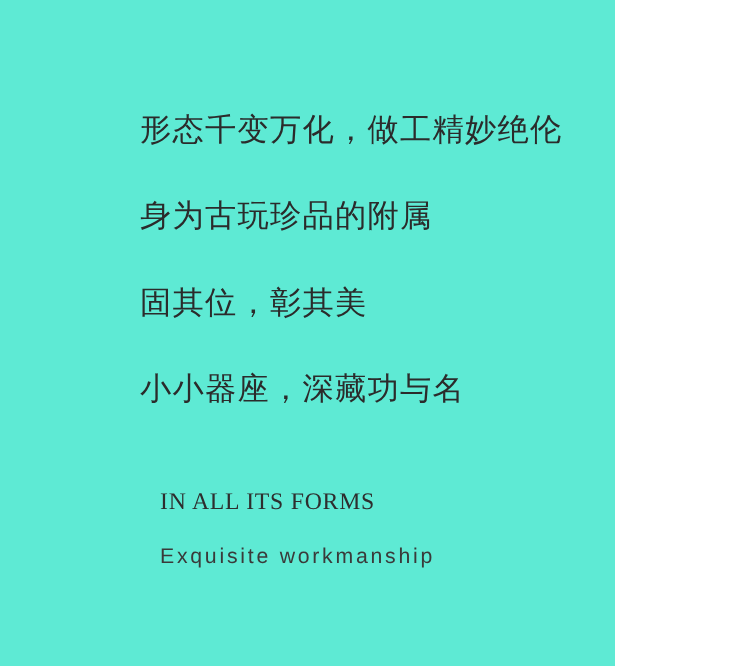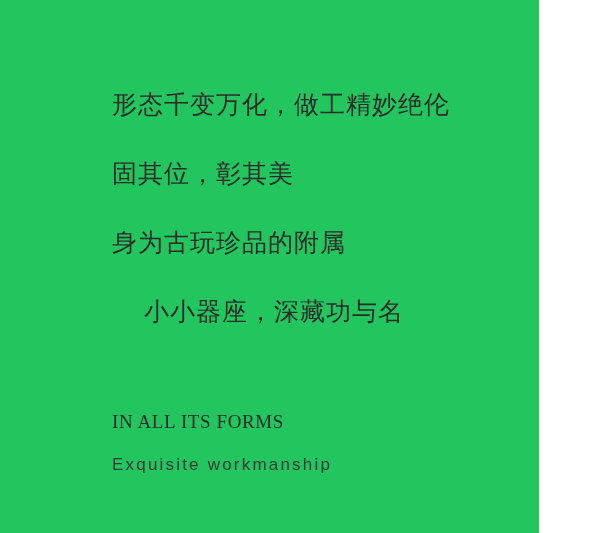--- a/index.html
+++ b/index.html
@@ -8,50 +8,48 @@
   }
   body {
     width: 600px;
     height: 533px;
     background: #ffffff;
     font-family: "Liberation Serif", serif;
     overflow: hidden;
   }
   .page {
     position: relative;
-    width: 539px;
+    width: 492px;
     height: 533px;
-    background: #22c55e;
+    background: #5eead4;
     box-sizing: border-box;
   }
   .text-block {
     position: absolute;
     left: 112px;
     top: 92px;
     width: 420px;
   }
   .cn-line {
     font-family: "Liberation Serif", "DejaVu Serif", serif;
     font-size: 25px;
     line-height: 1;
     color: #2b2b2b;
     letter-spacing: 1px;
     margin-bottom: 44px;
     white-space: nowrap;
   }
   .cn-line:last-of-type {
     margin-bottom: 0;
-    margin-left: 32px;
   }
   .en-block {
     position: absolute;
-    left: 112px;
+    left: 128px;
     top: 392px;
     width: 420px;
-    margin-top: 20px;
   }
   .en-primary {
     font-family: "Liberation Serif", "DejaVu Serif", serif;
     font-size: 19px;
     line-height: 1;
     color: #2e2e2e;
     letter-spacing: 0.6px;
     margin-bottom: 25px;
     white-space: nowrap;
   }
@@ -64,22 +62,22 @@
     white-space: nowrap;
   }
 </style>
 </head>
 <body>
 
 <div class="page">
 
   <div class="text-block">
     <div class="cn-line">形态千变万化，做工精妙绝伦</div>
+    <div class="cn-line">身为古玩珍品的附属</div>
     <div class="cn-line">固其位，彰其美</div>
-    <div class="cn-line">身为古玩珍品的附属</div>
     <div class="cn-line">小小器座，深藏功与名</div>
   </div>
 
   <div class="en-block">
     <div class="en-primary">IN ALL ITS FORMS</div>
     <div class="en-secondary">Exquisite workmanship</div>
   </div>
 
 </div>
 

